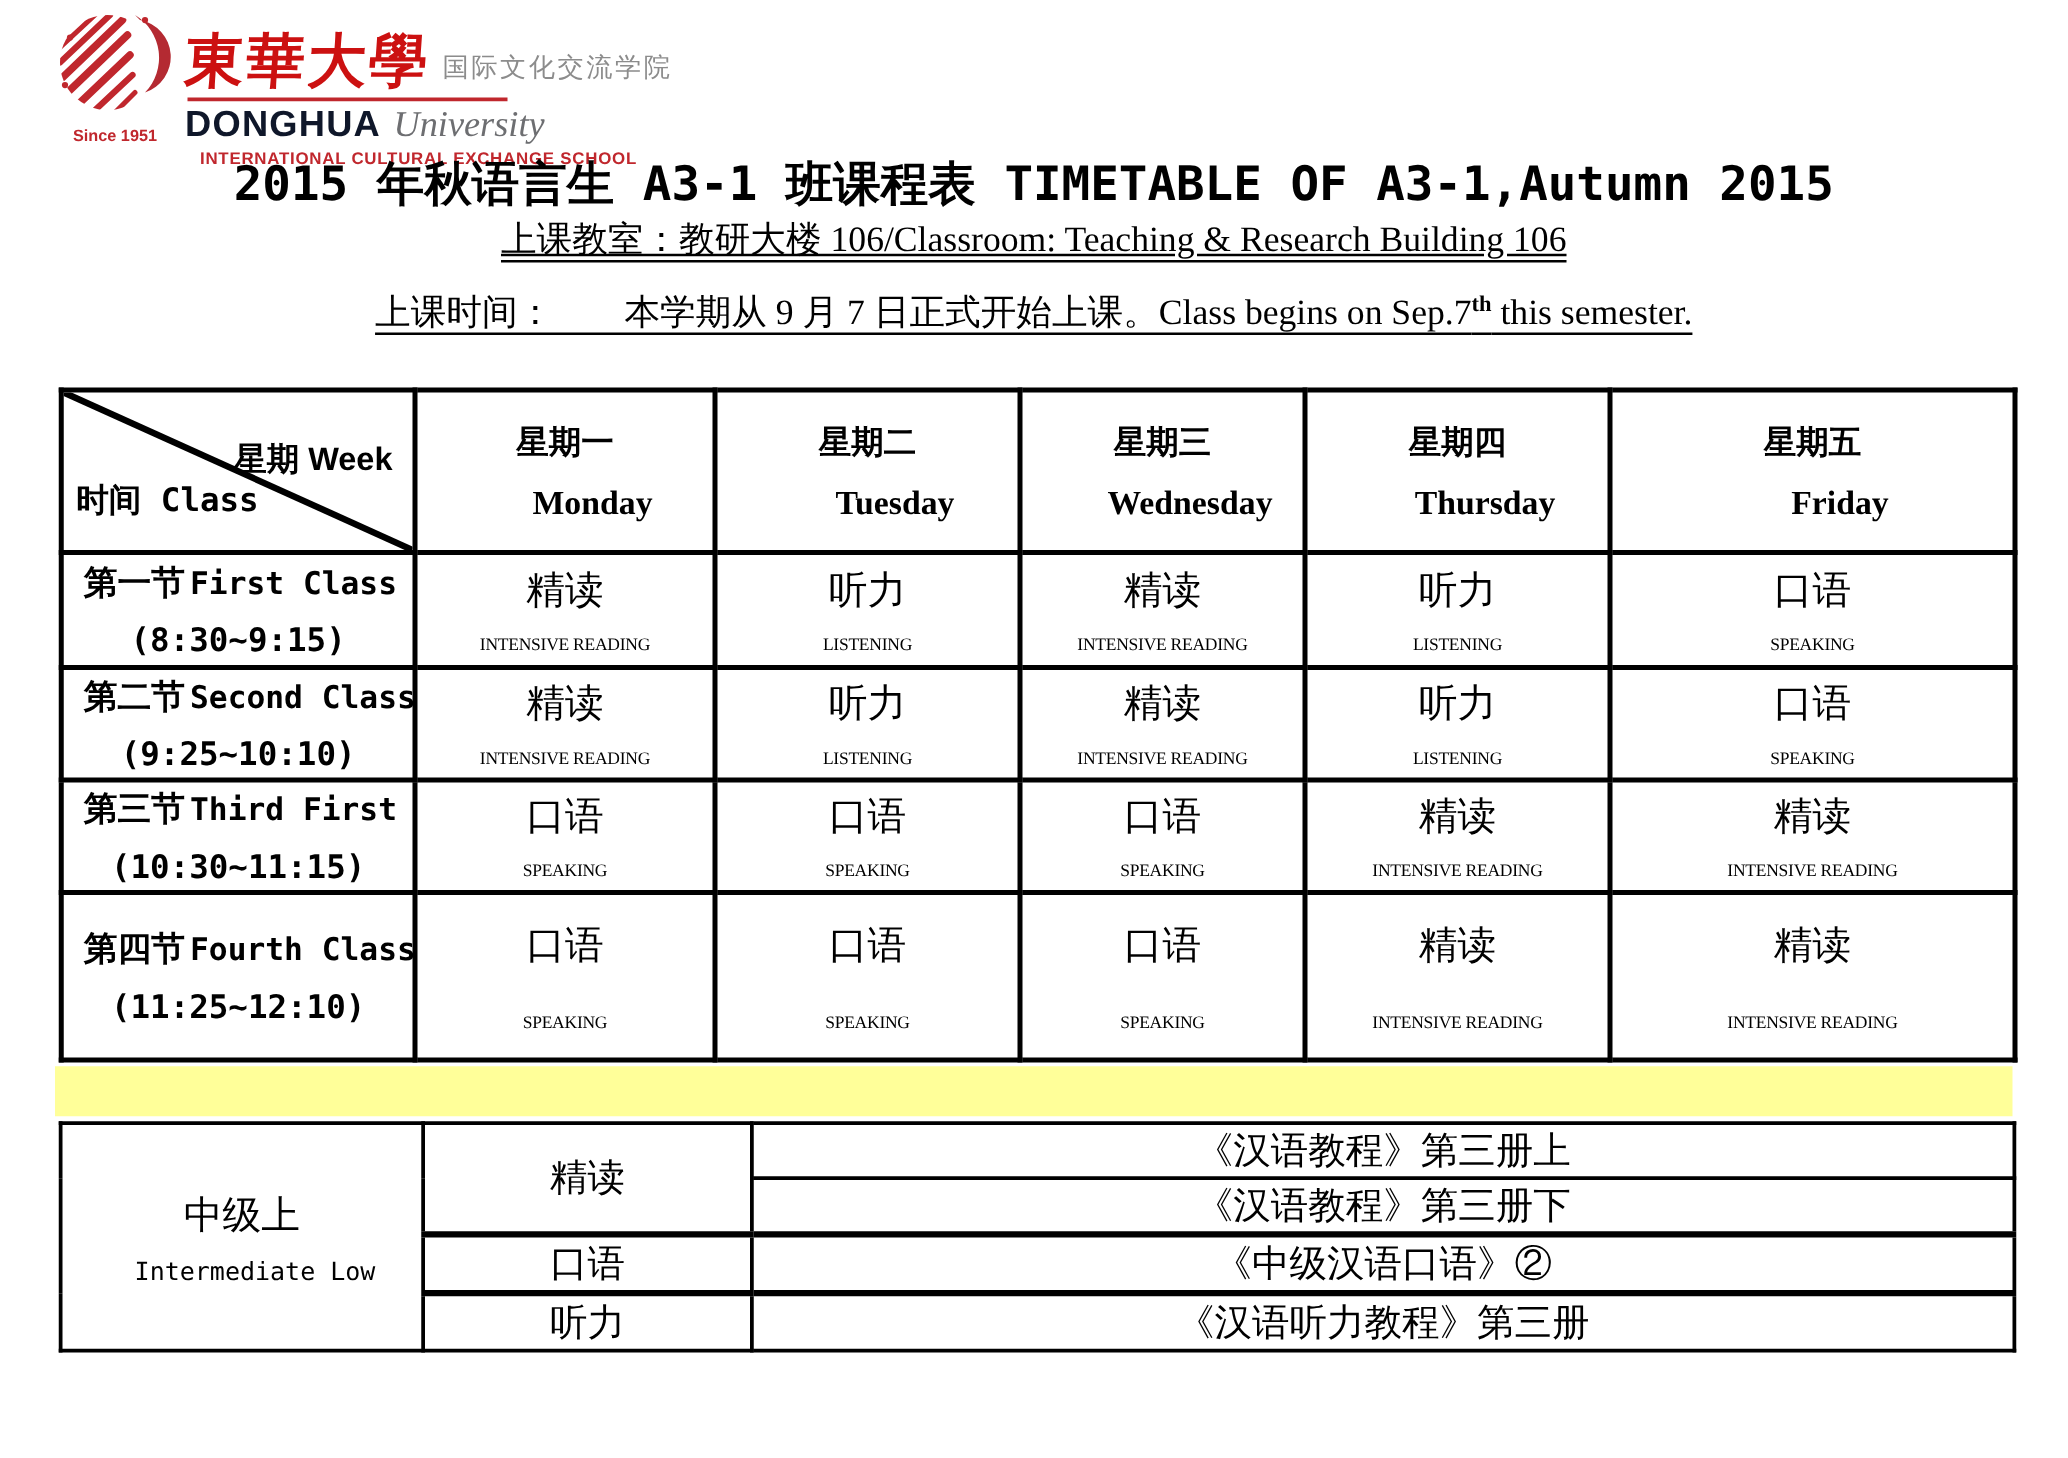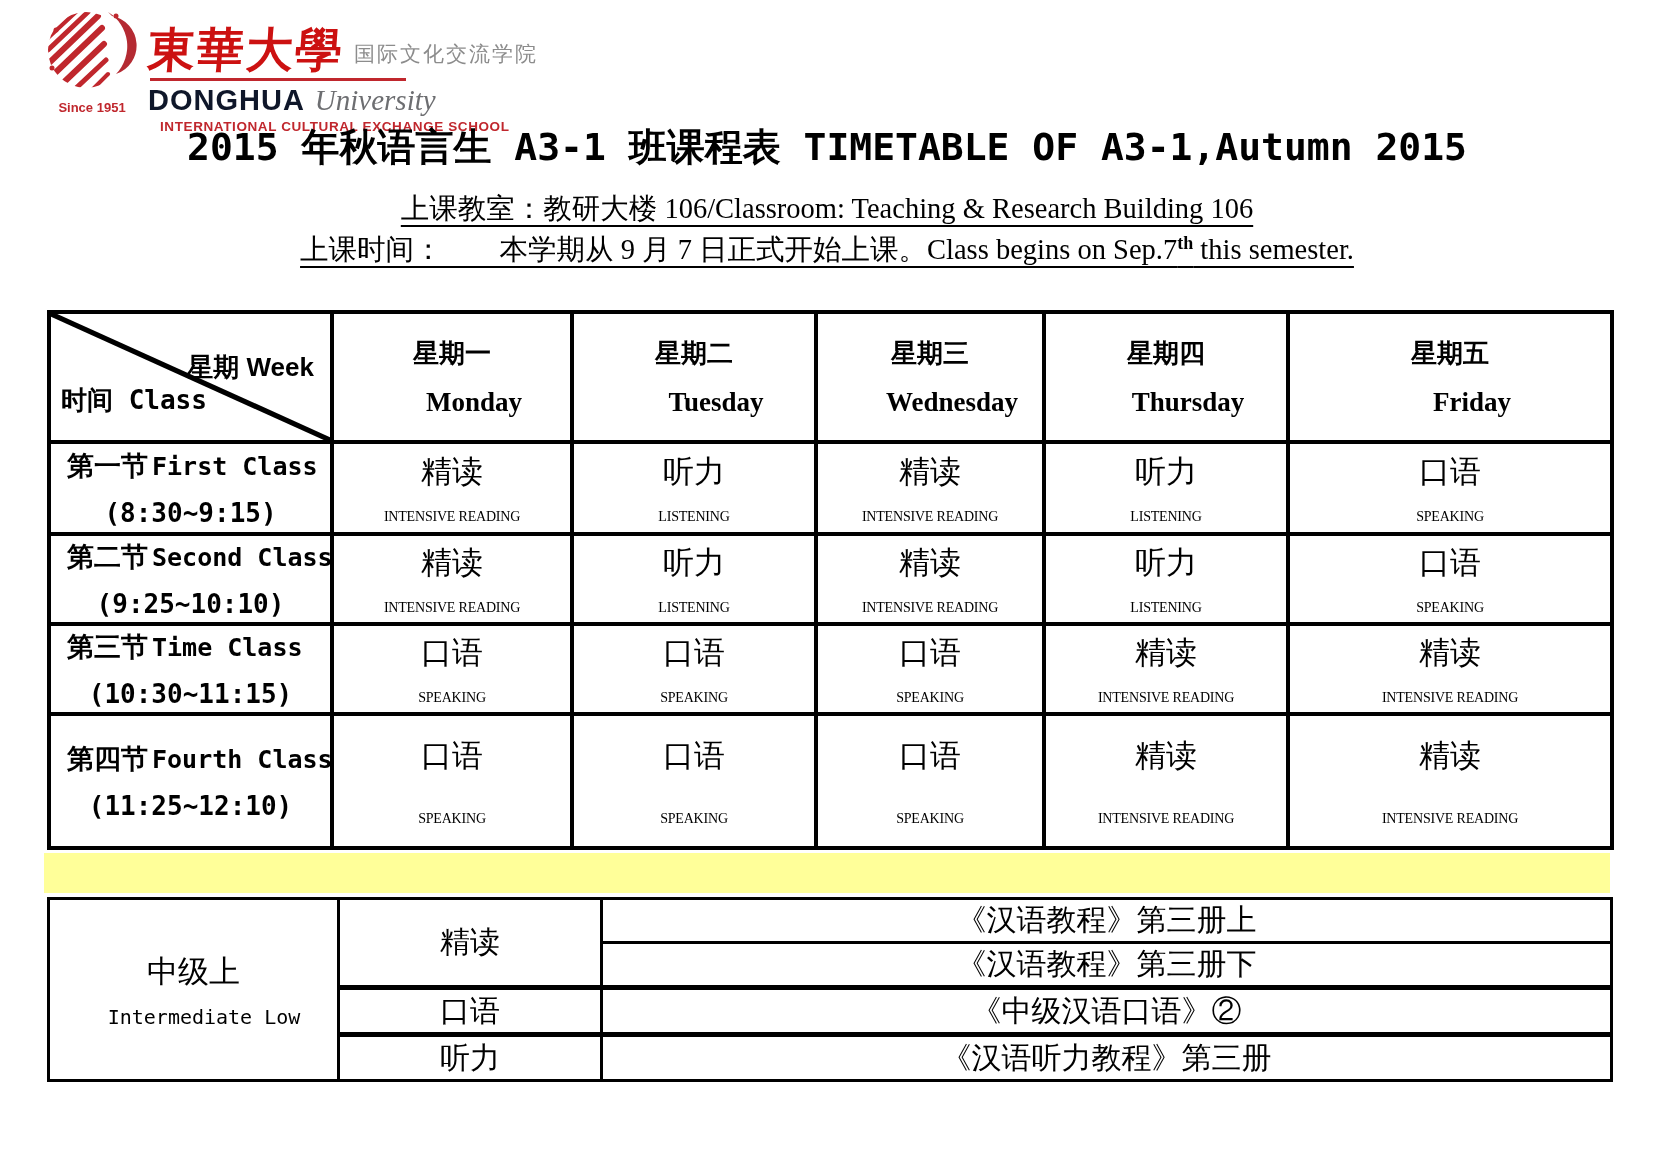--- a/index.html
+++ b/index.html
@@ -37,21 +37,21 @@
   .page-title {
     position: absolute; left: 0; top: 122px; width: 100%;
     text-align: center;
     font-family: "DejaVu Sans Mono", monospace;
     font-weight: bold; font-size: 38px; letter-spacing: 0px;
   }
   .note { position: absolute; left: 0; width: 100%; text-align: center;
           font-size: 28.5px; font-family: "Liberation Serif", serif; }
   .note-inner { text-decoration: underline; text-underline-offset: 7px;
                 text-decoration-thickness: 2px; }
-  .note1 { top: 190px; }
+  .note1 { top: 173px; text-decoration: underline; }
   .note2 { top: 231px; }
   .note sup { font-size: 18px; font-weight: bold; }
 
   
   table { border-collapse: collapse; table-layout: fixed; }
   .timetable { position: absolute; left: 47px; top: 310px; width: 1563px; }
   .timetable td { border: 4px solid #000; vertical-align: middle; padding: 0; }
 
   .corner { position: relative; }
   .corner svg { position: absolute; left: 0; top: 0; width: 100%; height: 100%; }
@@ -235,21 +235,21 @@
           <span class="subj-en">LISTENING</span>
         </td>
     <td class="subject">
       <span class="subj-zh">口语</span>
           <span class="subj-en">SPEAKING</span>
         </td>
   </tr>
 
   <tr style="height:90px">
     <td class="rowlabel">
-      <span class="l1"><span class="zh">第三节</span> <span class="en">Time Class</span></span>
+      <span class="l1"><span class="zh">第三节</span> <span class="en">Third First</span></span>
       <span class="l2">(10:30~11:15)</span>
         </td>
     <td class="subject">
       <span class="subj-zh">口语</span>
           <span class="subj-en">SPEAKING</span>
         </td>
     <td class="subject">
       <span class="subj-zh">口语</span>
           <span class="subj-en">SPEAKING</span>
         </td>

